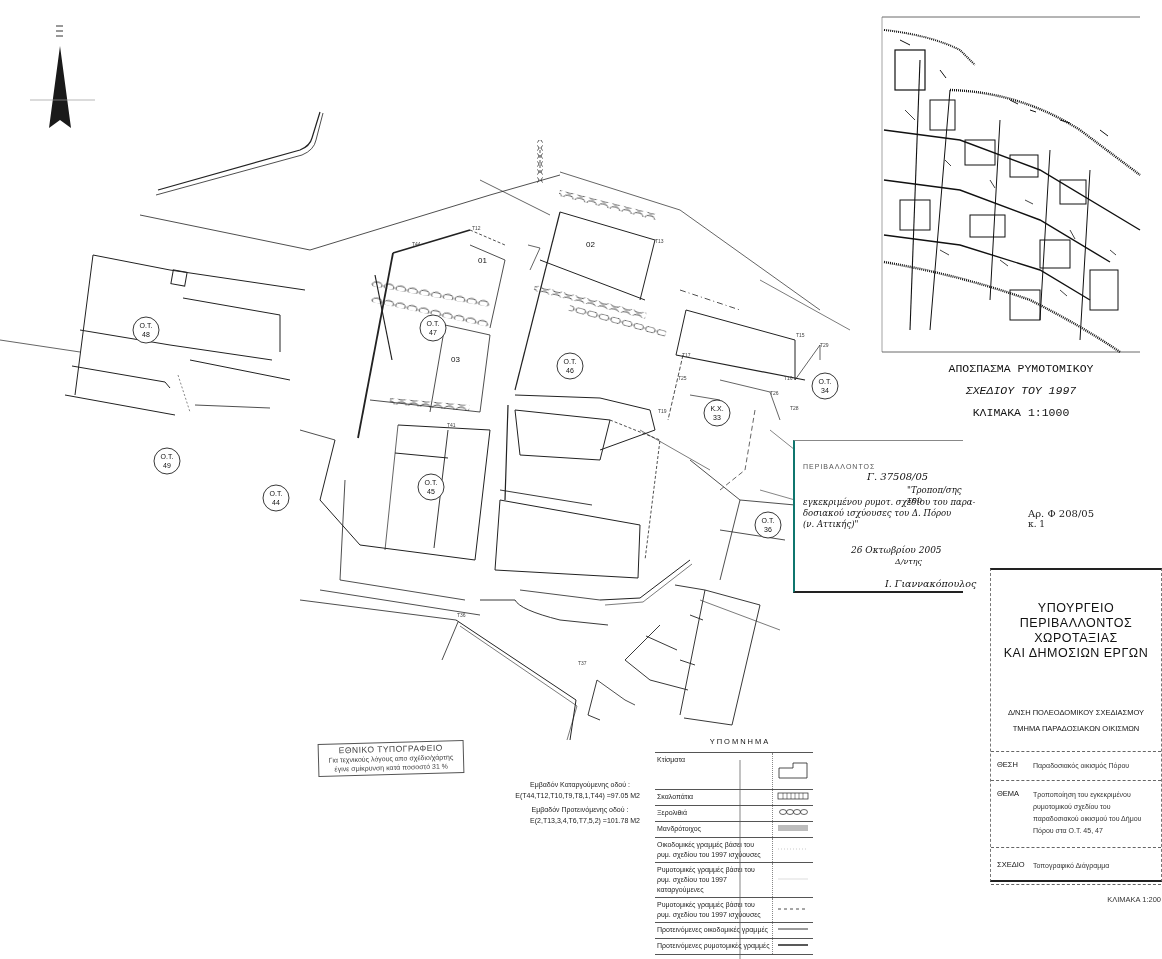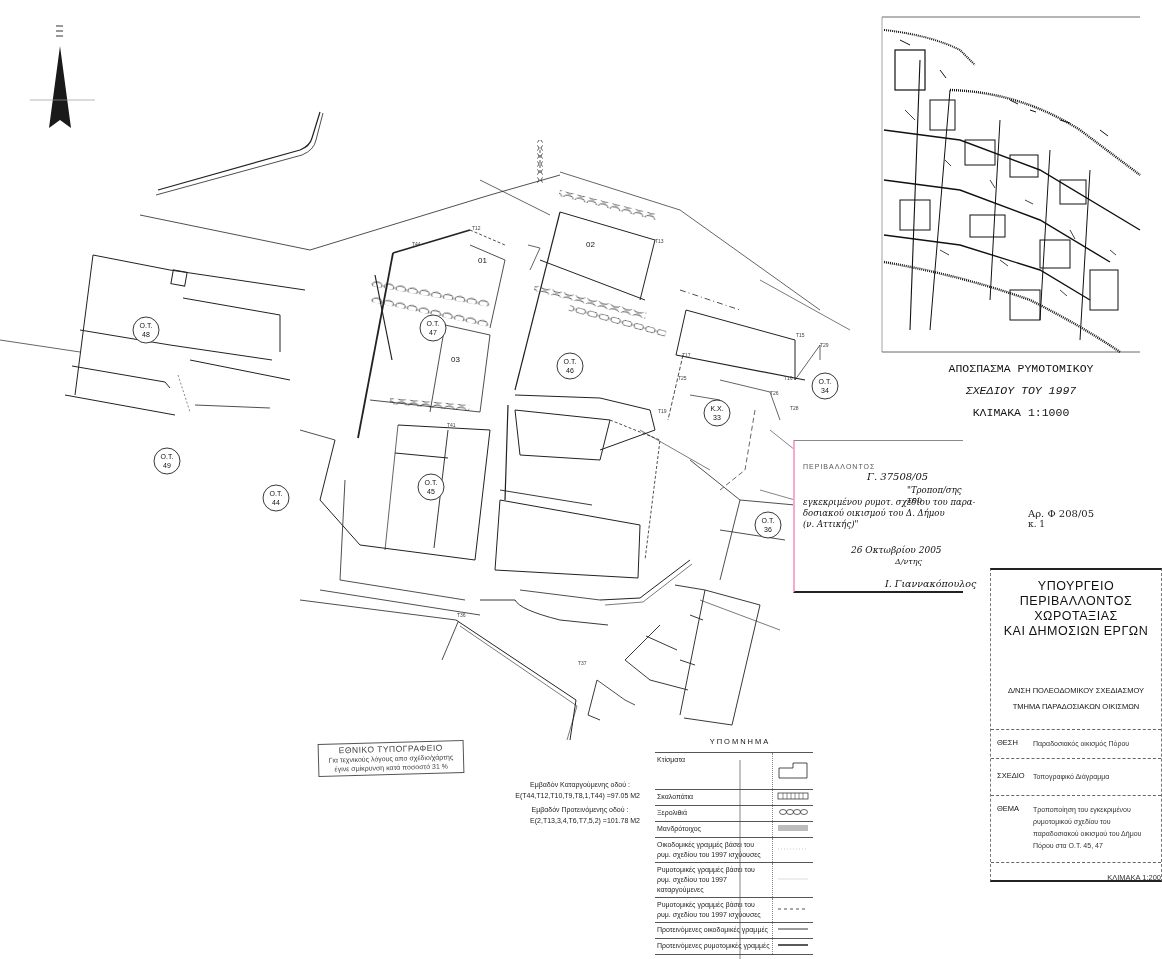--- a/index.html
+++ b/index.html
@@ -2,36 +2,36 @@
 <html><head>
 <meta charset="utf-8">
 <style>
   html, body { margin:0; padding:0; background:#ffffff; }
   body { width:1162px; height:959px; position:relative; overflow:hidden;
          font-family:"Liberation Sans", sans-serif; color:#111; }
   #map-svg { position:absolute; left:0; top:0; width:1162px; height:959px; }
   .abs { position:absolute; }
   .inset-caption { left:880px; top:358px; width:282px; text-align:center; font-size:11.5px; line-height:22px; color:#111;font-family:Liberation Mono, monospace; }
   .ministry { left:990px; top:568px; width:172px; height:314px; border-top:2px solid #222; border-bottom:2px solid #222; border-left:1px dashed #777; border-right:1px dashed #777; box-sizing:border-box; font-size:7.5px; }
-  .ministry .m-title { text-align:center; font-size:12.5px; line-height:15px; letter-spacing:0.5px; padding-top:9px; height:82px; }
+  .ministry .m-title { text-align:center; font-size:12.5px; line-height:15px; letter-spacing:0.5px; padding-top:31px; height:82px; }
   .ministry .m-dept { text-align:center; font-size:7.5px; line-height:16px; padding-top:22px; height:46px; border-bottom:1px dashed #666; }
   .ministry .m-row { display:flex; padding:8px 6px; border-bottom:1px dashed #666; }
   .ministry .m-row .k { width:36px; font-size:7.5px; }
   .ministry .m-row .v { flex:1; font-size:7px; line-height:12px; color:#333; }
   .ministry .m-scale { text-align:right; padding-top:10px; font-size:7.5px; color:#333; }
   .legend { left:655px; top:737px; width:150px; font-size:7px; }
   .legend .lg-title { text-align:center; letter-spacing:2px; font-size:7.5px; padding-left:20px; margin-bottom:6px; }
   .legend table { border-collapse:collapse; width:150px; }
   .legend td { border-top:1px solid #555; vertical-align:top; padding:2px 2px; line-height:10px; color:#222; }
   .legend td.sym { width:38px; border-left:1px dotted #888; vertical-align:middle; }
   .stamp { left:318px; top:742px; width:138px; border:1px solid #555; padding:2px 3px; font-size:7px; text-align:center; line-height:9px; color:#444; transform:rotate(-1.5deg); }
   .stamp .st-title { font-size:8.5px; letter-spacing:0.5px; }
   .area-text { left:480px; top:779px; width:160px; text-align:right; font-size:7px; line-height:11px; color:#222; }
   .area-text .c { text-align:center; padding-left:40px; }
-  .approval { left:793px; top:440px; width:168px; height:150px; border-left:2px solid #f9a8d4; border-bottom:2px solid #222; border-top:1px solid #888; font-size:8px; color:#111; }
+  .approval { left:793px; top:440px; width:168px; height:150px; border-left:2px solid #0f766e; border-bottom:2px solid #222; border-top:1px solid #888; font-size:8px; color:#111; }
   .approval .hw { font-family:"DejaVu Serif", serif; font-style:italic; }
   .ref-note { left:1028px; top:508px; font-family:"DejaVu Serif", serif; font-size:10px; line-height:11px; color:#222; }
   .lbl-circle { font-size:7px; }
 </style>
 </head>
 <body>
 
 <svg id="map-svg" viewBox="0 0 1162 959" xmlns="http://www.w3.org/2000/svg">
   <defs>
     <pattern id="drystone" width="12" height="8" patternUnits="userSpaceOnUse">
@@ -268,21 +268,21 @@
   <div>ΑΠΟΣΠΑΣΜΑ ΡΥΜΟΤΟΜΙΚΟΥ</div>
   <div style="font-style:italic;">ΣΧΕΔΙΟΥ ΤΟΥ 1997</div>
   <div>ΚΛΙΜΑΚΑ 1:1000</div>
 </div>
 
 <div class="abs approval">
   <div style="position:absolute;left:8px;top:22px;font-size:7px;color:#555;letter-spacing:1px;">ΠΕΡΙΒΑΛΛΟΝΤΟΣ</div>
   <div class="hw" style="position:absolute;left:72px;top:30px;font-size:10px;">Γ. 37508/05</div>
   <div class="hw" style="position:absolute;left:112px;top:44px;font-size:8.5px;">"Τροποπ/σης του</div>
   <div class="hw" style="position:absolute;left:8px;top:56px;font-size:8.5px;white-space:nowrap;">εγκεκριμένου ρυμοτ. σχεδίου του παρα-</div>
-  <div class="hw" style="position:absolute;left:8px;top:67px;font-size:8.5px;white-space:nowrap;">δοσιακού οικισμού του Δ. Δήμου</div>
+  <div class="hw" style="position:absolute;left:8px;top:67px;font-size:8.5px;white-space:nowrap;">δοσιακού ισχύουσες του Δ. Πόρου</div>
   <div class="hw" style="position:absolute;left:8px;top:78px;font-size:8.5px;">(ν. Αττικής)"</div>
   <div class="hw" style="position:absolute;left:56px;top:104px;font-size:9px;white-space:nowrap;">26 Οκτωβρίου 2005</div>
   <div class="hw" style="position:absolute;left:100px;top:116px;font-size:8px;">Δ/ντης</div>
 </div>
 <div class="abs hw" style="left:885px;top:578px;font-family:'DejaVu Serif',serif;font-style:italic;font-size:9.5px;">Ι. Γιαννακόπουλος</div>
 
 <div class="abs ref-note">
   <div>Αρ. Φ 208/05</div>
   <div style="font-size:9px;">κ. 1</div>
 </div>
@@ -295,27 +295,27 @@
     <div>ΚΑΙ ΔΗΜΟΣΙΩΝ ΕΡΓΩΝ</div>
   </div>
   <div class="m-dept">
     <div>Δ/ΝΣΗ ΠΟΛΕΟΔΟΜΙΚΟΥ ΣΧΕΔΙΑΣΜΟΥ</div>
     <div>ΤΜΗΜΑ ΠΑΡΑΔΟΣΙΑΚΩΝ ΟΙΚΙΣΜΩΝ</div>
   </div>
   <div class="m-row">
     <div class="k">ΘΕΣΗ</div>
     <div class="v">Παραδοσιακός οικισμός Πόρου</div>
   </div>
+  <div class="m-row" style="height:50px;">
+    <div class="k">ΘΕΜΑ</div>
+    <div class="v">Τροποποίηση του εγκεκριμένου ρυμοτομικού σχεδίου του παραδοσιακού οικισμού του Δήμου Πόρου στα Ο.Τ. 45, 47</div>
+  </div>
   <div class="m-row" style="padding:12px 6px;">
     <div class="k">ΣΧΕΔΙΟ</div>
     <div class="v">Τοπογραφικό Διάγραμμα</div>
-  </div>
-  <div class="m-row" style="height:50px;">
-    <div class="k">ΘΕΜΑ</div>
-    <div class="v">Τροποποίηση του εγκεκριμένου ρυμοτομικού σχεδίου του παραδοσιακού οικισμού του Δήμου Πόρου στα Ο.Τ. 45, 47</div>
   </div>
   <div class="m-scale">ΚΛΙΜΑΚΑ 1:200</div>
 </div>
 
 <div class="abs legend">
   <div class="lg-title">ΥΠΟΜΝΗΜΑ</div>
   <table>
     <tbody>
         <tr>
           <td style="height:32px;">Κτίσματα</td>

